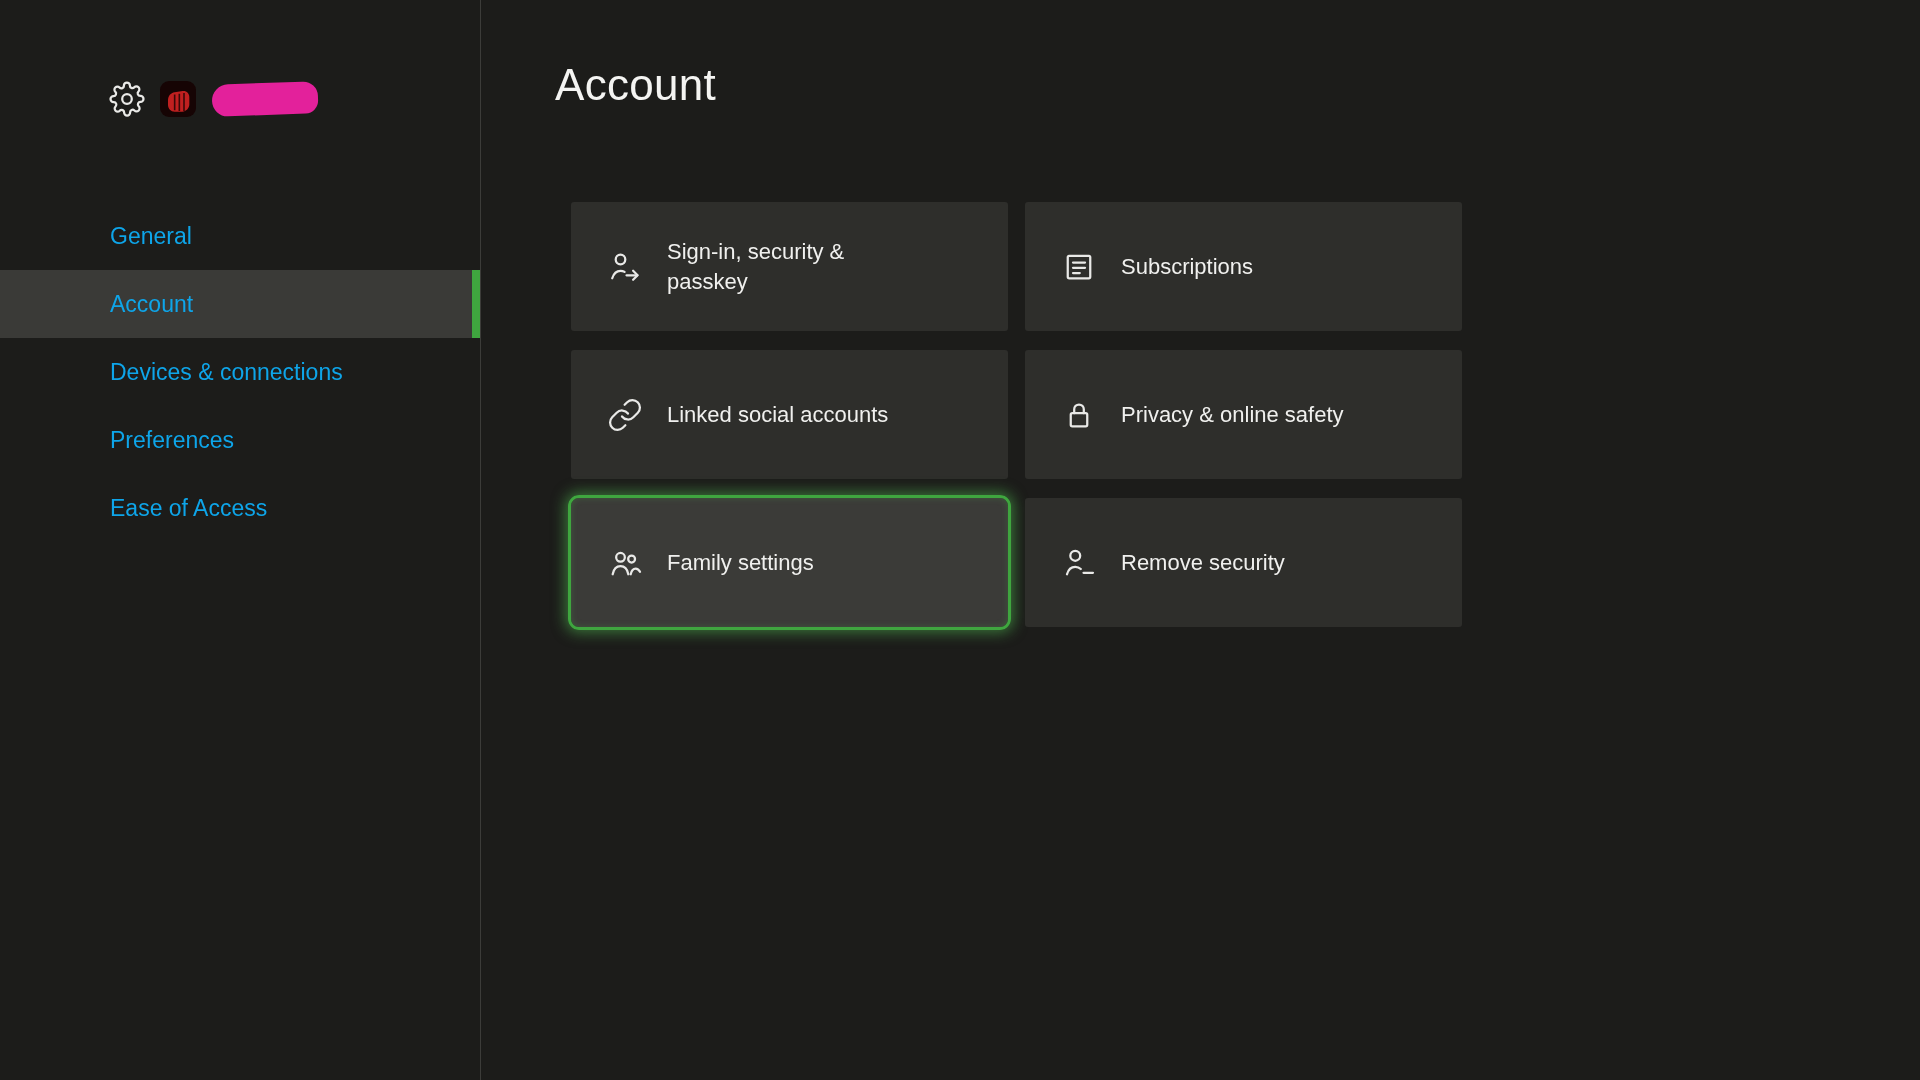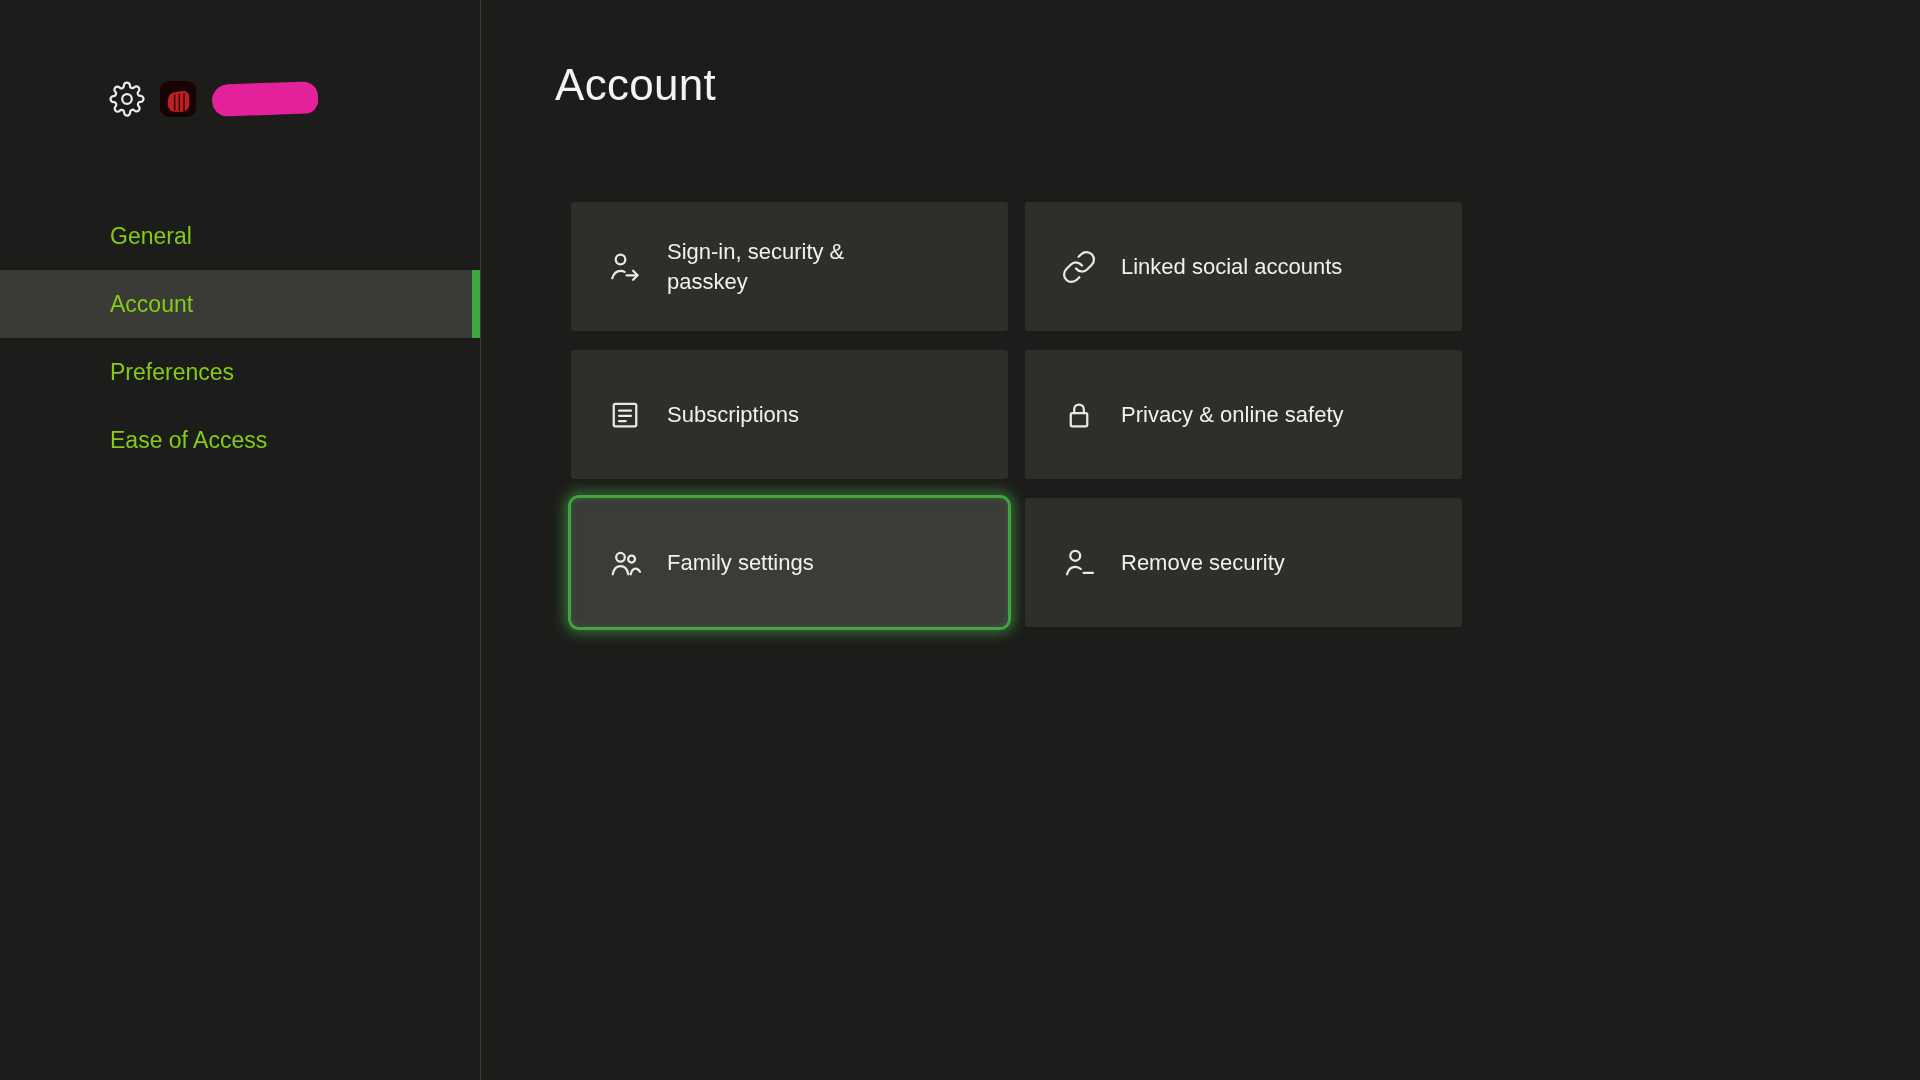--- a/index.html
+++ b/index.html
@@ -33,21 +33,21 @@
     background: var(--redaction, #e3219b);
     border-radius: 18px 16px 14px 17px;
     transform: rotate(-2deg);
     margin-left:2px;
   }
   .menu { position:absolute; left:0; top:202px; width:100%; }
   .menu-item {
     position:relative; height:68px;
     display:flex; align-items:center;
     padding-left:110px;
-    font-size:23px; color:#84cc16; cursor:pointer;
+    font-size:23px; color:#0ea5e9; cursor:pointer;
   }
   .menu-item.selected { background: var(--sidebar-selected, #3a3a37); }
   .menu-item.selected::after {
     content:""; position:absolute; right:0; top:0;
     width:8px; height:100%;
     background: var(--accent, #3fa63f);
   }
 
   
   .main { position:absolute; left:481px; top:0; right:0; bottom:0; }
@@ -106,20 +106,23 @@
     </div>
 
     <div class="menu">
       <div class="menu-item">
         <span>General</span>
       </div>
       <div class="menu-item selected">
         <span>Account</span>
       </div>
       <div class="menu-item">
+        <span>Devices &amp; connections</span>
+      </div>
+      <div class="menu-item">
         <span>Preferences</span>
       </div>
       <div class="menu-item">
         <span>Ease of Access</span>
       </div>
     </div>
   </div>
 
   <div class="main">
     <div class="page-title">Account</div>
@@ -132,34 +135,34 @@
           <path d="M3.5 19.5c1-3.4 3.1-5 5.5-5 1 0 1.9.25 2.7.75"></path>
           <path d="M13 17.5h7.2"></path>
           <path d="M17.4 14.5l3 3-3 3"></path>
         </svg>
         <span class="tile-label">Sign-in, security &amp; passkey</span>
       </div>
 
 
       <div class="tile">
         <svg viewBox="0 0 24 24" class="ic">
-          <path d="M10 13a5 5 0 0 0 7.54.54l3-3a5 5 0 0 0-7.07-7.07l-1.72 1.71"></path>
-          <path d="M14 11a5 5 0 0 0-7.54-.54l-3 3a5 5 0 0 0 7.07 7.07l1.71-1.71"></path>
-        </svg>
-        <span class="tile-label">Linked social accounts</span>
-      </div>
-
-      <div class="tile">
-        <svg viewBox="0 0 24 24" class="ic">
           <rect x="4.5" y="4.5" width="15" height="15" rx="1"></rect>
           <path d="M8 9h8"></path>
           <path d="M8 12.5h8"></path>
           <path d="M8 16h4.5"></path>
         </svg>
         <span class="tile-label">Subscriptions</span>
+      </div>
+
+      <div class="tile">
+        <svg viewBox="0 0 24 24" class="ic">
+          <path d="M10 13a5 5 0 0 0 7.54.54l3-3a5 5 0 0 0-7.07-7.07l-1.72 1.71"></path>
+          <path d="M14 11a5 5 0 0 0-7.54-.54l-3 3a5 5 0 0 0 7.07 7.07l1.71-1.71"></path>
+        </svg>
+        <span class="tile-label">Linked social accounts</span>
       </div>
 
       <div class="tile">
         <svg viewBox="0 0 24 24" class="ic">
           <rect x="6.5" y="10.8" width="11" height="8.7" rx="1"></rect>
           <path d="M8.8 10.8V8.2a3.2 3.2 0 0 1 6.4 0v2.6"></path>
         </svg>
         <span class="tile-label">Privacy &amp; online safety</span>
       </div>
 

